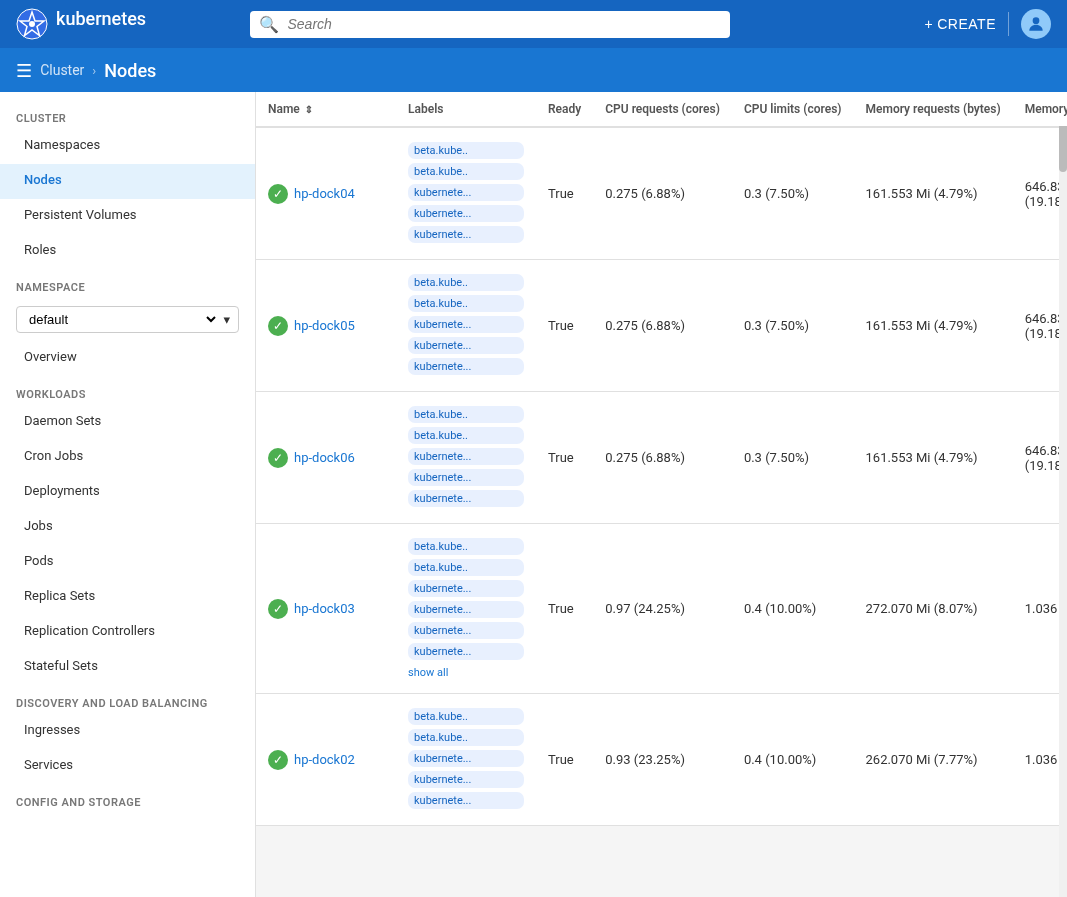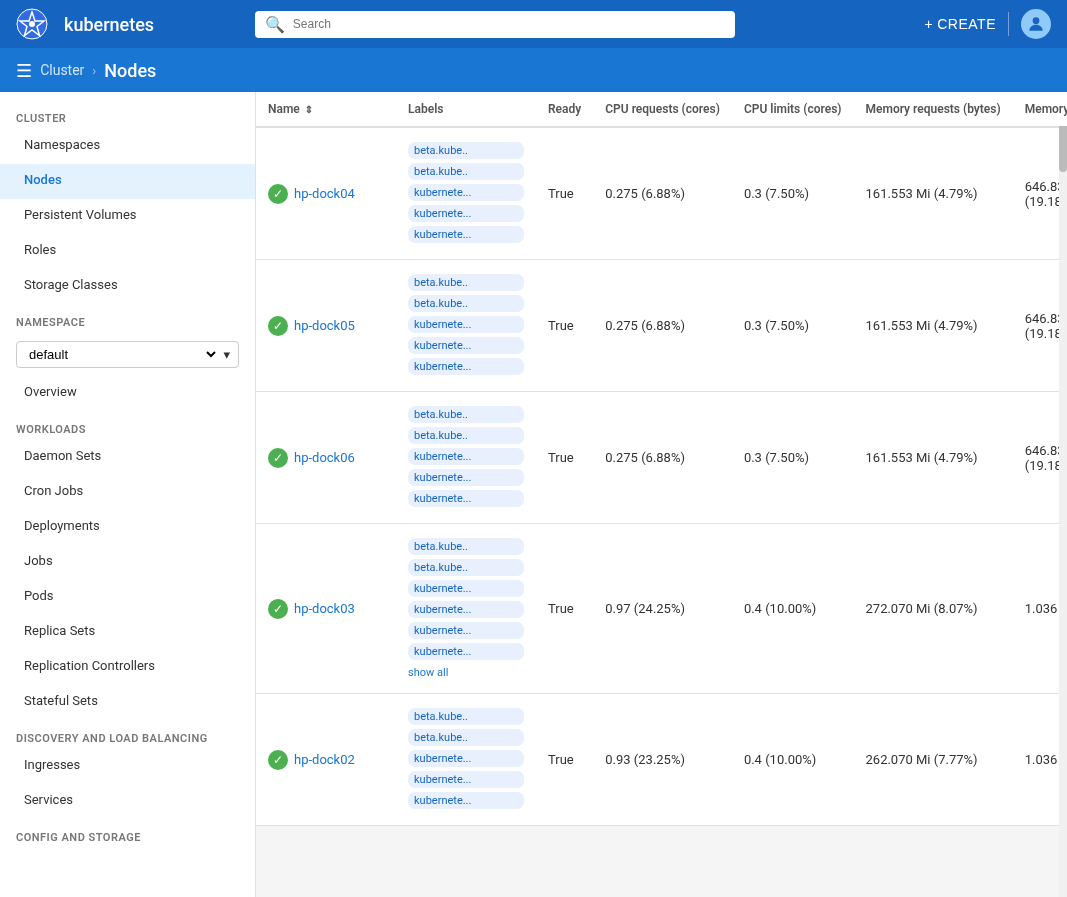--- a/index.html
+++ b/index.html
@@ -10,22 +10,22 @@
       display: flex;
       align-items: center;
       background: #1565c0;
       height: 48px;
       padding: 0 16px;
       color: #fff;
       gap: 12px;
     }
     .top-nav .logo {
       display: flex;
-      align-items: center;
-      gap: 16px;
+      align-items: flex-start;
+      gap: 8px;
       font-size: 18px;
       font-weight: 500;
       color: #fff;
       text-decoration: none;
     }
     .logo-icon {
       width: 32px;
       height: 32px;
     }
     .search-bar {
@@ -35,24 +35,25 @@
       display: flex;
       align-items: center;
       background: #fff;
       border-radius: 4px;
       padding: 4px 10px;
       gap: 8px;
     }
     .search-bar input {
       border: none;
       outline: none;
-      font-size: 12px;
+      font-size: 14px;
       flex: 1;
       color: #333;
       background: transparent;
+      font-style: italic;
     }
     .search-icon-top { color: #999; font-size: 16px; }
     .top-right {
       display: flex;
       align-items: center;
       gap: 12px;
       margin-left: auto;
     }
     .create-btn {
       display: flex;
@@ -314,23 +315,20 @@
       <span>Namespaces</span>
     </div>
     <div class="sidebar-item active">
       <span>Nodes</span>
     </div>
     <div class="sidebar-item">
       <span>Persistent Volumes</span>
     </div>
     <div class="sidebar-item">
       <span>Roles</span>
-    </div>
-    <div class="sidebar-item">
-      <span>Storage Classes</span>
     </div>
 
     <div class="sidebar-section-header">Namespace</div>
     <div class="namespace-select">
       <select>
         <option>default</option>
         <option>kube-system</option>
         <option>kube-public</option>
       </select>
       <span>▾</span>

